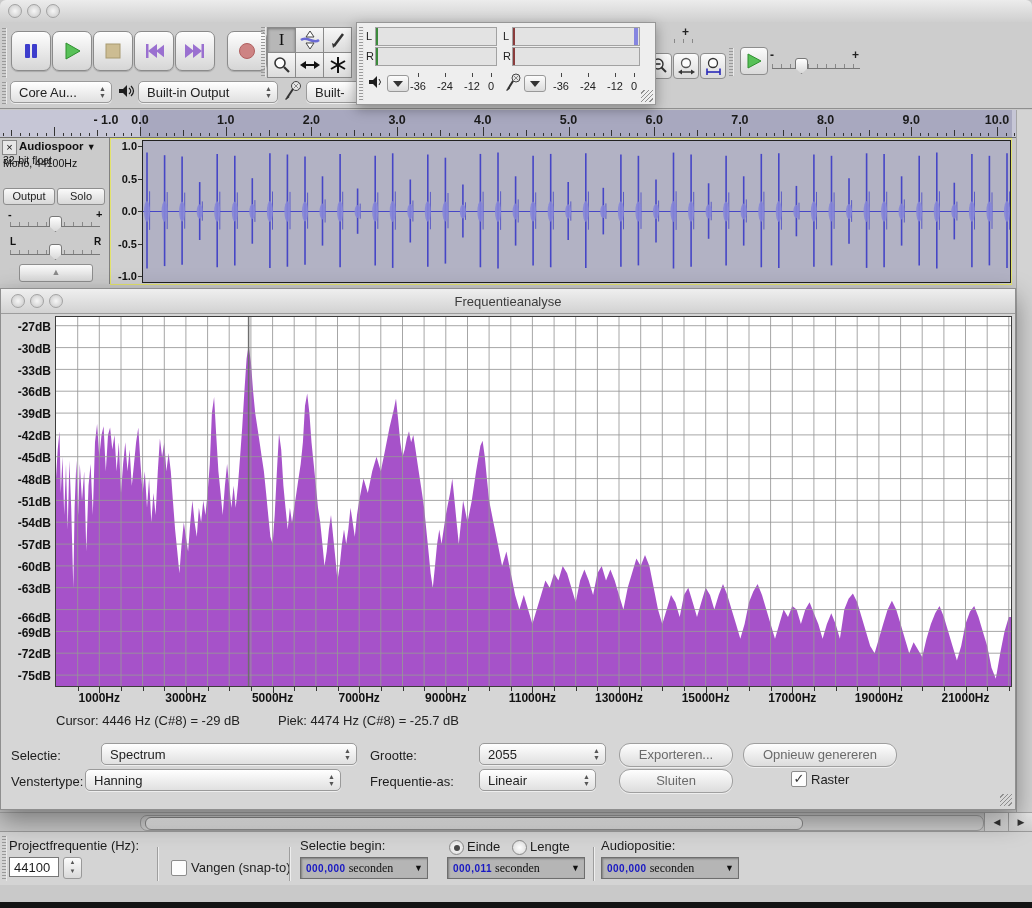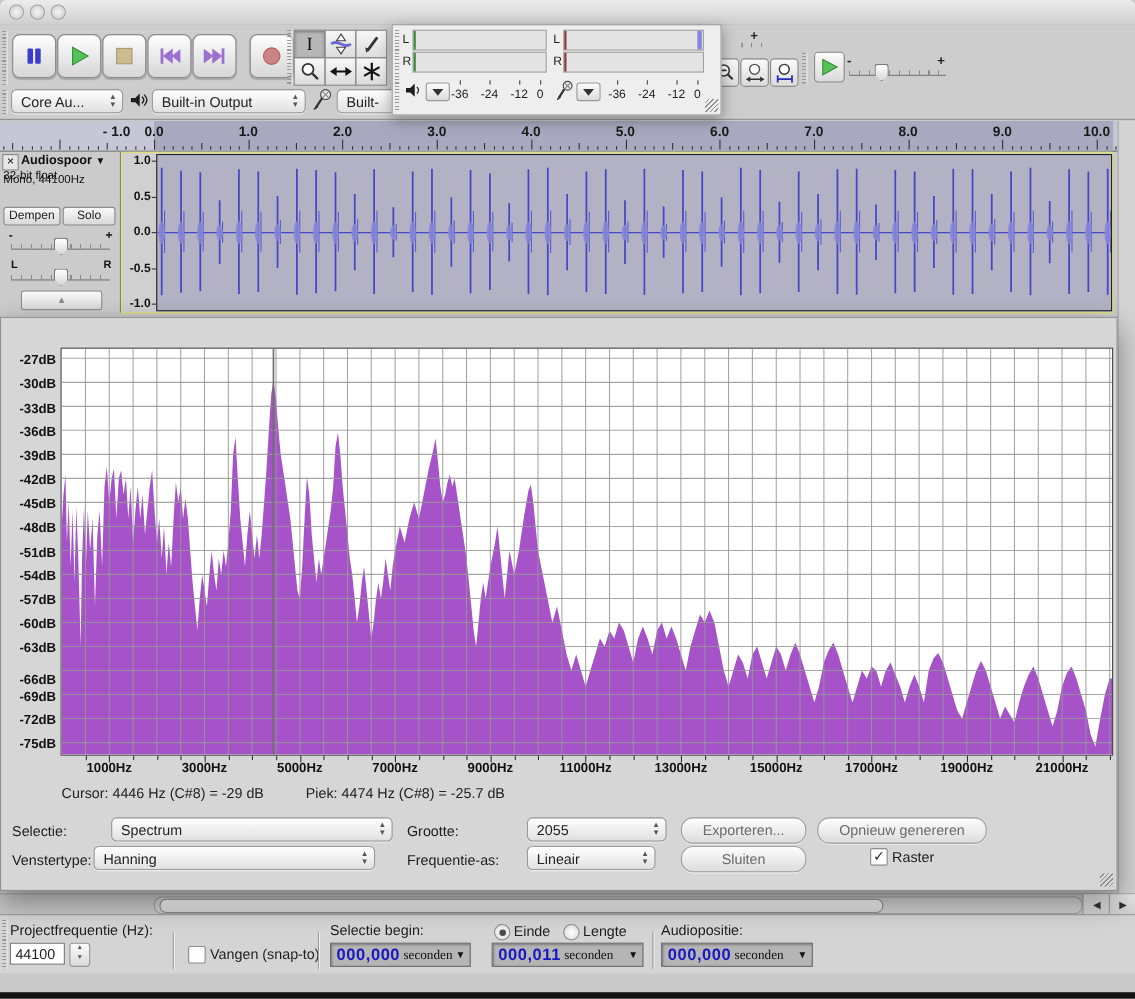--- a/index.html
+++ b/index.html
@@ -76,21 +76,21 @@
   .sc-track{position:absolute;left:140px;top:2px;width:842px;height:14px;background:#cecece;border:1px solid #9e9e9e;border-radius:7px;}
   .sc-thumb{position:absolute;left:4px;top:1px;width:656px;height:11px;background:linear-gradient(#fbfbfb,#d4d4d4);
             border:1px solid #8a8a8a;border-radius:6px;}
   .sc-arrow{position:absolute;top:0;width:24px;height:18px;border-left:1px solid #a0a0a0;background:linear-gradient(#e9e9e9,#cfcfcf);
             text-align:center;font-size:9px;line-height:18px;color:#333;}
   #vscroll{left:1016px;top:110px;width:16px;height:702px;background:#d3d3d3;border-left:1px solid #a5a5a5;z-index:5;}
   #sel-toolbar{left:0;top:831px;width:1032px;height:53px;background:#d4d4d4;border-top:1px solid #9b9b9b;font-size:13px;color:#1d1d1d;}
   .vsep{position:absolute;top:15px;height:34px;width:1px;background:#9e9e9e;box-shadow:1px 0 0 #eee;}
   .timefield{position:absolute;height:22px;background:#b5b5b5;border:1px solid #6e6e6e;box-sizing:border-box;
              box-shadow:inset 1px 1px 2px rgba(0,0,0,.3);display:flex;align-items:center;}
-  .tfval{color:#1717c3;font-size:15px;font-weight:bold;letter-spacing:.5px;padding:0 3px 0 5px;}
+  .tfval{color:#1717c3;font-size:10px;font-weight:bold;letter-spacing:.5px;padding:0 3px 0 5px;}
   .tfunit{color:#111;font-size:12px;font-family:"Liberation Serif",serif;}
   .tfarr{margin-left:auto;padding-right:4px;font-size:9px;color:#111;}
   .radio{position:absolute;width:13px;height:13px;border-radius:50%;background:radial-gradient(#fff,#d8d8d8);
          border:1px solid #8a8a8a;}
   .radio.sel::after{content:"";position:absolute;left:3.5px;top:3.5px;width:6px;height:6px;border-radius:50%;background:#4a4a4a;}
   #statusbar{left:0;top:884px;width:1032px;height:18px;background:#dadada;border-top:1px solid #ababab;
              font-size:11.5px;color:#3c3c3c;}
   .grip{position:absolute;width:12px;height:12px;
         background:repeating-linear-gradient(135deg,transparent 0 2px,#8f8f8f 2px 3px);}
   svg{display:block;}
@@ -385,21 +385,21 @@
       </div>
     </div>
 
   <div class="abs" id="track-panel">
     <div class="abs" style="left:2px;top:2px;width:13px;height:13px;border:1px solid #888;background:#e6e6e6;text-align:center;line-height:12px;font-size:11px"><span>×</span></div>
     <div class="abs" style="left:19px;top:2px;width:88px;height:14px;font-size:11.5px;font-weight:bold">
       <span>Audiospoor</span>
       <span style="font-size:9px">▼</span></div>
     <div class="abs" style="left:3px;top:19px">Mono, 44100Hz</div>
     <div class="abs" style="left:3px;top:16px">32-bit float</div>
-    <div class="abs tpbtn" style="left:3px;top:50px;width:50px;height:15px;line-height:15px"><span>Dempen</span></div>
+    <div class="abs tpbtn" style="left:3px;top:50px;width:50px;height:15px;line-height:15px"><span>Output</span></div>
     <div class="abs tpbtn" style="left:57px;top:50px;width:46px;height:15px;line-height:15px"><span>Solo</span></div>
     <div class="abs" style="left:8px;top:70px;font-size:11px;font-weight:bold">-</div>
     <div class="abs" style="left:96px;top:70px;font-size:11px;font-weight:bold">+</div>
     <div class="abs sliderticks" style="left:10px;top:84px;width:90px"></div>
     <div class="abs sliderline" style="left:10px;top:88px;width:90px"></div>
     <div class="abs thumb" style="left:49px;top:78px"></div>
     <div class="abs" style="left:10px;top:98px;font-size:10px;font-weight:bold">L</div>
     <div class="abs" style="left:94px;top:98px;font-size:10px;font-weight:bold">R</div>
     <div class="abs sliderticks" style="left:10px;top:112px;width:90px"></div>
     <div class="abs sliderline" style="left:10px;top:116px;width:90px"></div>
@@ -640,20 +640,26 @@
         <i class="mtick" style="left:231px"></i>
         <span class="mnum" style="left:258px">-12</span>
         <i class="mtick" style="left:258px"></i>
         <span class="mnum" style="left:277px">0</span>
         <i class="mtick" style="left:277px"></i>
       </div>
     <div class="grip" style="right:2px;bottom:2px"></div>
   </div>
 
   <div class="abs" id="freq-window">
+    <div class="abs fw-titlebar">
+      <div class="abs tl-light" style="left:10px;top:5px"></div>
+      <div class="abs tl-light" style="left:29px;top:5px"></div>
+      <div class="abs tl-light" style="left:48px;top:5px"></div>
+      <div class="abs wtitle" style="top:5px">Frequentieanalyse</div>
+    </div>
     <div id="plotbox">
         <svg width="955" height="369" viewBox="0 0 955 369">
           <polygon points="0,369 0.0,161.6 1.7,132.5 3.5,114.3 4.8,176.1 6.5,139.7 8.2,198.0 10.0,147.0 11.7,212.5 13.4,143.4 15.2,190.7 17.3,270.7 18.6,190.7 20.4,143.4 22.1,198.0 23.8,147.0 26.0,183.4 28.2,154.3 30.3,234.4 32.5,168.8 34.6,147.0 36.8,198.0 39.0,125.2 41.1,107.0 43.3,139.7 45.5,117.9 47.6,109.2 49.8,154.3 52.0,117.9 54.1,110.6 56.3,132.5 58.5,117.9 60.6,154.3 62.8,125.2 65.0,176.1 67.1,147.0 69.3,125.2 71.5,154.3 73.6,132.5 75.8,168.8 78.0,147.0 80.1,125.2 82.3,110.6 84.5,147.0 86.6,176.1 88.8,154.3 91.0,190.7 93.1,161.6 95.3,205.2 97.4,176.1 99.6,198.0 101.8,154.3 103.9,121.5 106.1,139.7 108.3,125.2 110.4,154.3 112.6,136.1 114.8,154.3 116.9,183.4 119.1,212.5 121.3,234.4 123.4,256.2 125.6,227.1 127.8,205.2 129.9,219.8 132.1,234.4 134.3,205.2 136.4,183.4 138.6,205.2 140.8,219.8 142.9,190.7 145.1,205.2 147.3,183.4 149.4,198.0 151.6,176.1 153.8,147.0 155.9,96.1 158.1,80.1 160.2,117.9 162.4,154.3 164.6,176.1 166.7,198.0 168.9,168.8 171.1,147.0 173.2,168.8 175.4,190.7 177.6,168.8 179.7,190.7 181.9,168.8 184.1,139.7 186.2,110.6 188.4,74.2 190.6,41.5 192.6,28.4 194.9,45.1 197.1,74.2 199.2,96.1 201.4,110.6 203.6,125.2 205.7,139.7 207.9,154.3 210.1,176.1 212.2,198.0 214.4,219.8 216.6,227.1 218.7,198.0 220.9,154.3 223.0,116.4 225.2,132.5 227.4,168.8 229.5,190.7 231.7,212.5 233.9,190.7 236.0,205.2 238.2,190.7 240.4,176.1 242.5,161.6 244.7,147.0 246.9,125.2 249.0,88.8 251.2,76.4 253.4,96.1 255.5,125.2 257.7,147.0 259.9,168.8 262.0,190.7 264.2,205.2 266.4,227.1 268.5,248.9 270.7,234.4 272.9,212.5 275.0,198.0 277.2,219.8 279.4,241.6 281.5,263.5 283.7,248.9 285.9,227.1 288.0,212.5 290.2,227.1 292.3,212.5 294.5,190.7 296.7,205.2 298.8,219.8 301.0,198.0 303.2,183.4 307.5,161.6 311.8,176.1 316.2,154.3 320.5,139.7 324.8,154.3 329.2,132.5 333.5,110.6 337.8,92.4 340.0,81.5 342.2,103.3 344.3,125.2 346.5,139.7 348.7,132.5 350.8,121.5 353.0,114.3 355.1,125.2 357.3,117.9 359.5,132.5 361.6,147.0 363.8,161.6 366.0,176.1 368.1,190.7 370.3,212.5 372.5,234.4 374.6,256.2 376.8,270.7 379.0,248.9 381.1,227.1 383.3,212.5 385.5,227.1 389.8,198.0 394.1,176.1 396.3,161.6 398.5,183.4 400.6,205.2 402.8,227.1 405.0,205.2 407.1,183.4 411.5,205.2 415.8,183.4 420.1,154.3 424.4,128.8 426.6,123.7 428.8,139.7 430.9,161.6 433.1,183.4 437.4,205.2 441.8,227.1 446.1,248.9 450.4,234.4 454.8,256.2 459.1,278.0 463.4,292.6 467.8,278.0 472.1,292.6 476.4,307.1 480.7,292.6 485.1,278.0 489.4,263.5 493.7,270.7 498.1,256.2 502.4,263.5 506.7,248.9 511.1,256.2 515.4,270.7 519.7,285.3 524.1,263.5 528.4,252.5 532.7,263.5 537.1,278.0 541.4,256.2 545.7,248.9 550.0,263.5 554.4,252.5 558.7,263.5 563.0,278.0 567.4,292.6 571.7,270.7 576.0,256.2 580.4,241.6 584.7,248.9 589.0,238.0 593.4,248.9 597.7,270.7 602.0,292.6 606.3,307.1 610.7,292.6 615.0,278.0 619.3,285.3 623.7,299.9 628.0,278.0 632.3,270.7 636.7,285.3 641.0,299.9 645.3,285.3 649.7,270.7 654.0,278.0 658.3,292.6 662.7,278.0 667.0,267.1 671.3,278.0 675.6,292.6 680.0,307.1 684.3,321.7 688.6,307.1 693.0,285.3 697.3,274.4 701.6,267.1 706.0,278.0 710.3,292.6 714.6,307.1 719.0,321.7 723.3,307.1 727.6,292.6 732.0,299.9 736.3,288.9 740.6,292.6 744.9,307.1 749.3,292.6 753.6,285.3 757.9,296.2 762.3,307.1 766.6,321.7 770.9,307.1 775.3,296.2 779.6,307.1 783.9,321.7 788.3,292.6 792.6,281.7 796.9,276.6 801.2,285.3 805.6,299.9 809.9,314.4 814.2,329.0 818.6,336.2 822.9,321.7 827.2,307.1 831.6,292.6 835.9,283.8 840.2,292.6 844.6,307.1 848.9,321.7 853.2,336.2 857.6,325.3 861.9,332.6 866.2,339.9 870.5,321.7 874.9,307.1 879.2,296.2 883.5,288.9 887.9,299.9 892.2,314.4 896.5,329.0 900.9,343.5 905.2,329.0 909.5,307.1 913.9,294.8 918.2,288.9 922.5,299.9 926.8,314.4 931.2,329.0 935.5,350.8 939.8,361.7 944.2,336.2 948.5,314.4 952.8,299.9 955.0,299.9 955,369" fill="#a652c9"></polygon>
           <line x1="21.7" y1="0" x2="21.7" y2="369" stroke="#979797" stroke-width="1" opacity="0.85"></line>
           <line x1="43.3" y1="0" x2="43.3" y2="369" stroke="#979797" stroke-width="1" opacity="0.85"></line>
           <line x1="65.0" y1="0" x2="65.0" y2="369" stroke="#979797" stroke-width="1" opacity="0.85"></line>
           <line x1="86.6" y1="0" x2="86.6" y2="369" stroke="#979797" stroke-width="1" opacity="0.85"></line>
           <line x1="108.3" y1="0" x2="108.3" y2="369" stroke="#979797" stroke-width="1" opacity="0.85"></line>
           <line x1="129.9" y1="0" x2="129.9" y2="369" stroke="#979797" stroke-width="1" opacity="0.85"></line>
           <line x1="151.6" y1="0" x2="151.6" y2="369" stroke="#979797" stroke-width="1" opacity="0.85"></line>

